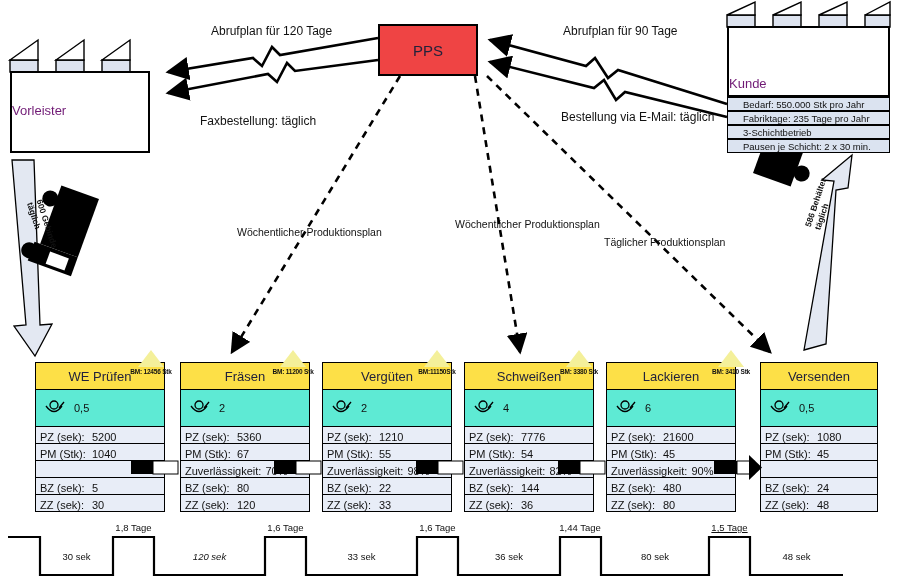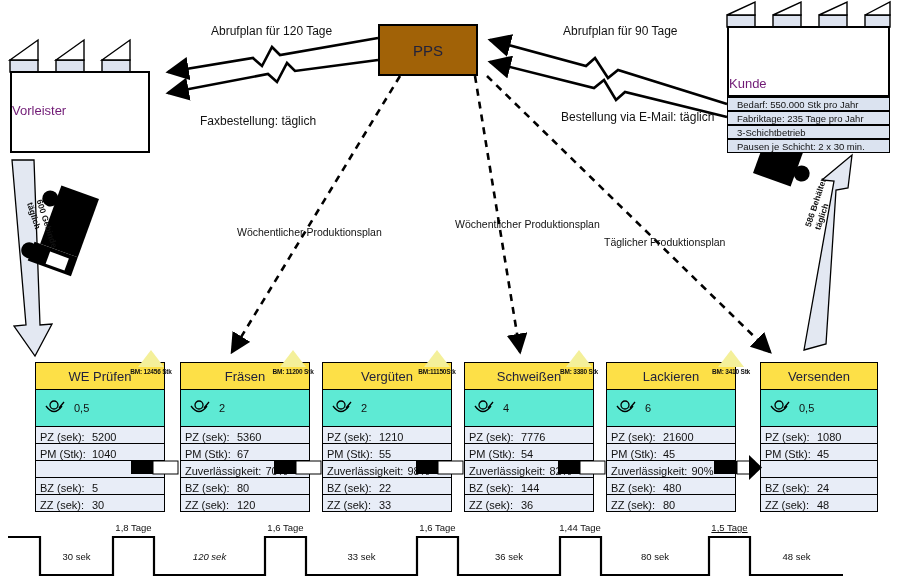--- a/index.html
+++ b/index.html
@@ -6,26 +6,26 @@
   body{width:915px;height:587px;position:relative;overflow:hidden;
        font-family:"Liberation Sans","DejaVu Sans",sans-serif;color:#1a1a2e;}
   #root{position:absolute;left:0;top:0;width:915px;height:587px;}
   svg.layer{position:absolute;left:0;top:0;width:915px;height:587px;pointer-events:none;}
 
   
   .ent-body{position:absolute;border:2px solid #000;background:#fff;box-sizing:border-box;}
   .ent-title{position:absolute;width:100%;text-align:left;font-size:13px;color:#701a75;}
 
   
-  .pps{position:absolute;border:2px solid #000;background:#a16207;box-sizing:border-box;
+  .pps{position:absolute;border:2px solid #000;background:#ef4444;box-sizing:border-box;
        display:flex;align-items:center;justify-content:center;font-size:15px;color:#22223b;}
 
   
   .datarow{position:absolute;border:1px solid #000;background:#dbe3f0;box-sizing:border-box;
-           font-size:9.5px;line-height:13px;padding-left:9px;color:#111;}
+           font-size:9.5px;line-height:13px;padding-left:15px;color:#111;}
 
   
   .proc{position:absolute;box-sizing:border-box;}
   .proc-head{border:1px solid #000;background:#fde047;box-sizing:border-box;height:28px;
              display:flex;align-items:center;justify-content:center;font-size:13px;color:#22223b;}
   .proc-op{border:1px solid #000;border-top:none;background:#5eead4;box-sizing:border-box;height:37px;
            display:flex;align-items:center;padding-left:7px;gap:9px;}
   .proc-op .opnum{font-size:11px;color:#111;}
   .proc-row{border:1px solid #000;border-top:none;background:#e8edf7;box-sizing:border-box;height:17px;
             display:flex;align-items:flex-end;font-size:11px;padding-left:4px;color:#111;}

